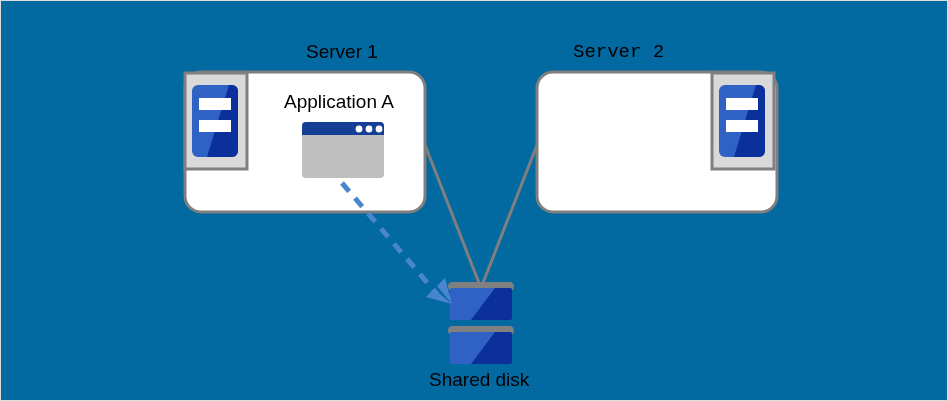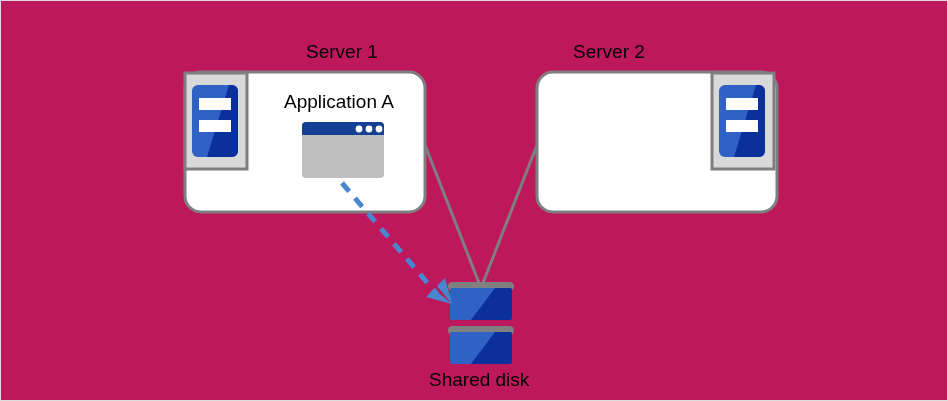--- a/index.html
+++ b/index.html
@@ -7,42 +7,42 @@
     padding: 0;
     background: #ffffff;
   }
   body {
     font-family: "Liberation Sans", sans-serif;
   }
   #canvas {
     position: relative;
     width: 948px;
     height: 401px;
-    background: #be185d;
+    background: #0369a1;
     border: 1px solid #dcdcdc;
     box-sizing: border-box;
     overflow: hidden;
   }
   .svg-layer {
     position: absolute;
     left: 0;
     top: 0;
     width: 948px;
     height: 401px;
   }
   .label {
     position: absolute;
     color: #000000;
     font-size: 19px;
     line-height: 22px;
     white-space: nowrap;
     font-family: "Liberation Sans", sans-serif;
   }
   #server1-title { left: 305px; top: 40px; }
-  #server2-title { left: 572px; top: 40px; }
+  #server2-title { left: 572px; top: 40px; font-family: Liberation Mono, monospace; }
   #app-a-title   { left: 283px; top: 90px; text-align: right; }
   #shared-disk-title { left: 428px; top: 368px; font-size: 19px; }
 </style>
 </head>
 <body>
 
 <div id="canvas">
 
   <svg class="svg-layer" viewBox="0 0 948 401">
     <defs>

